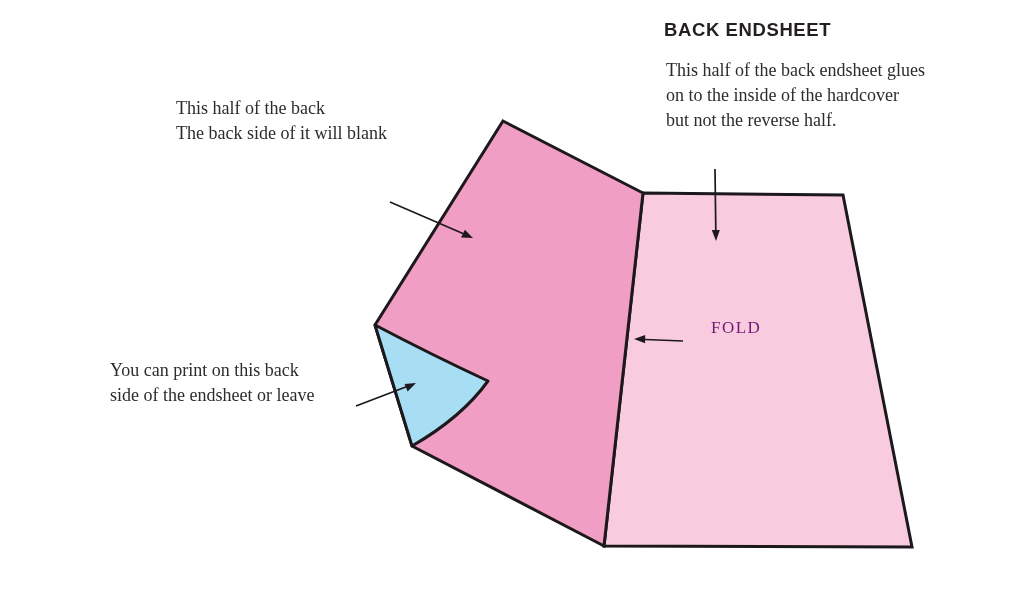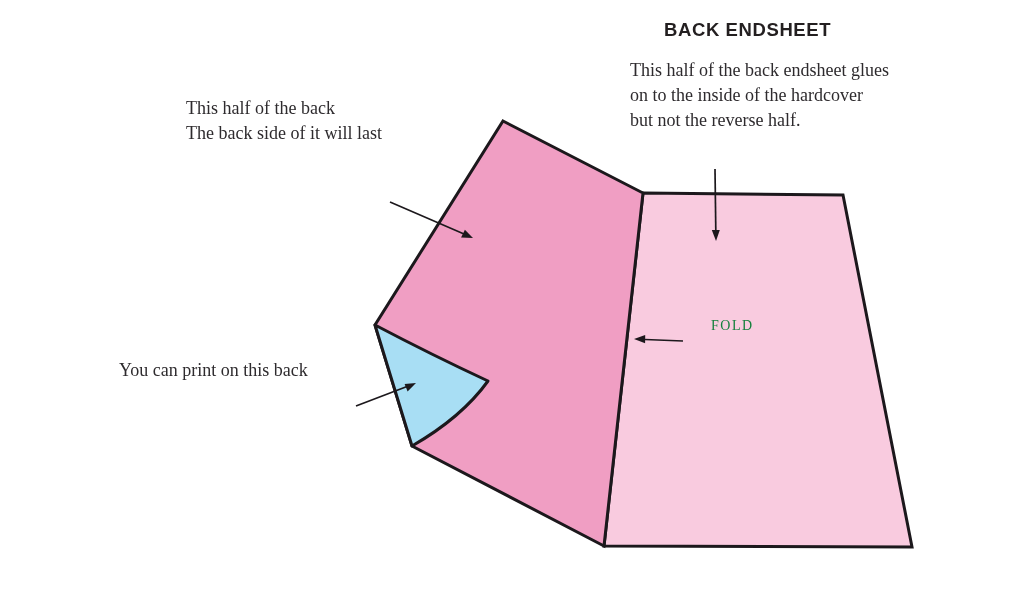--- a/index.html
+++ b/index.html
@@ -32,28 +32,28 @@
   }
   .note {
     position: absolute;
     font-size: 18px;
     line-height: 25px;
     white-space: nowrap;
   }
   .note div { white-space: nowrap; }
   .fold-label {
     position: absolute;
-    font-size: 14px;
+    font-size: 17px;
     letter-spacing: 1.5px;
     white-space: nowrap;
-    color: #15803d;
+    color: #701a75;
   }
-  #note-flysheet  { left: 186px; top: 96px; font-family: Liberation Serif, serif;  }
-  #note-backside  { left: 119px; top: 358px; }
-  #note-glued     { left: 630px; top: 58px;  }
+  #note-flysheet  { left: 176px; top: 96px; font-family: Liberation Serif, serif;  }
+  #note-backside  { left: 110px; top: 358px; }
+  #note-glued     { left: 666px; top: 58px;  }
   #heading-title  { left: 664px; top: 19px;  }
   #fold-label     { left: 711px; top: 318px; }
 </style>
 </head>
 <body>
 
 <div id="stage">
 
   <svg id="diagram-svg" width="1024" height="595" viewBox="0 0 1024 595">
 
@@ -87,22 +87,23 @@
   <div id="heading-title" class="heading">BACK ENDSHEET</div>
 
   <div id="note-glued" class="note">
     <div>This half of the back endsheet glues</div>
     <div>on to the inside of the hardcover</div>
     <div>but not the reverse half.</div>
   </div>
 
   <div id="note-flysheet" class="note">
     <div>This half of the back</div>
-    <div>The back side of it will last</div>
+    <div>The back side of it will blank</div>
   </div>
 
   <div id="note-backside" class="note">
     <div>You can print on this back</div>
+    <div>side of the endsheet or leave</div>
   </div>
 
   <div id="fold-label" class="fold-label">FOLD</div>
 
 </div>
 
 </body></html>

